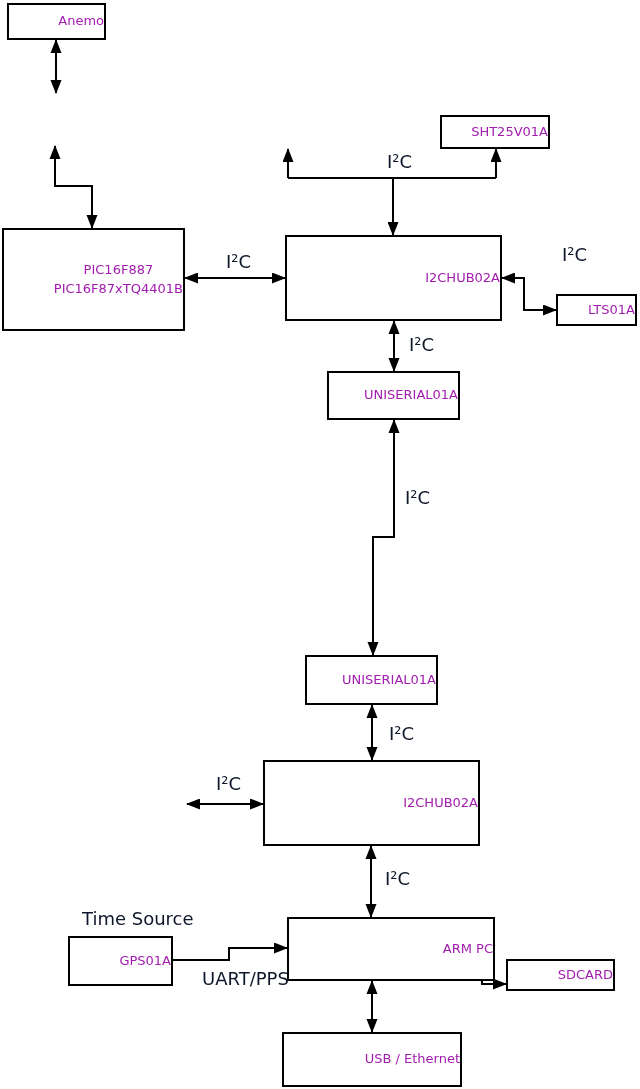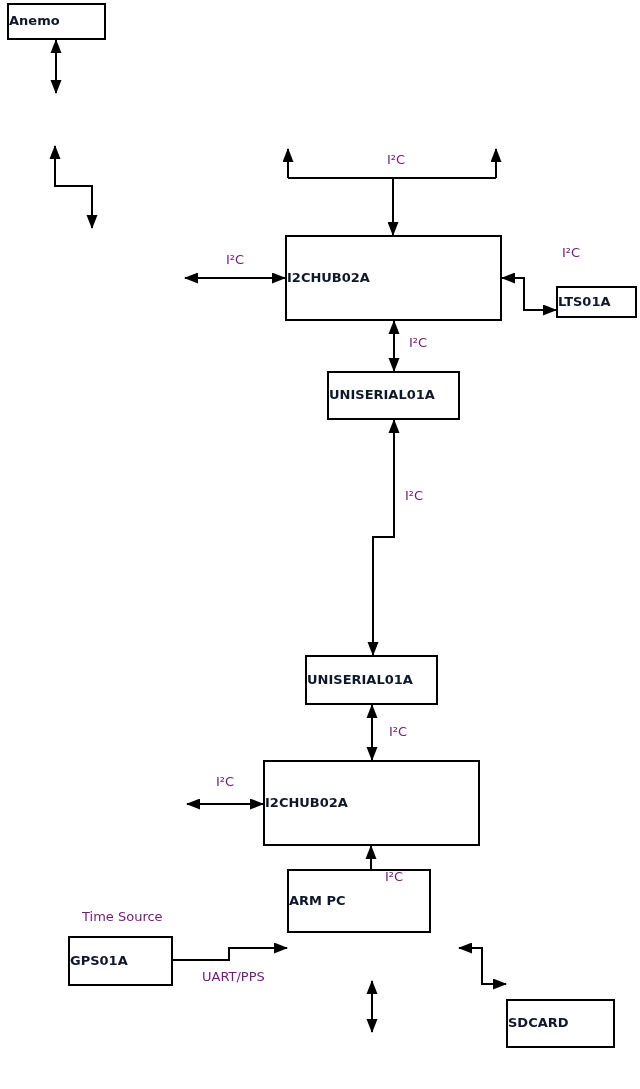--- a/index.html
+++ b/index.html
@@ -2,25 +2,25 @@
 <html><head>
 <meta charset="utf-8">
 <style>
   html,body{margin:0;padding:0;background:#ffffff;}
   body{width:640px;height:1089px;font-family:"DejaVu Sans","Liberation Sans",sans-serif;color:#000;}
   .canvas{position:relative;width:640px;height:1089px;background:#ffffff;overflow:hidden;}
   svg.wires{position:absolute;left:0;top:0;}
   .node{
     position:absolute;box-sizing:border-box;
     border:2px solid #000;background:#ffffff;
-    display:flex;align-items:center;justify-content:flex-start;
-    text-align:center;font-size:13px;color:#0f172a;font-weight:bold;
+    display:flex;align-items:center;justify-content:flex-end;
+    text-align:center;font-size:13px;color:#a21caf;
   }
   .node span{white-space:pre-line;line-height:1.4;}
-  .lbl{position:absolute;font-size:13px;line-height:1;color:#701a75;white-space:nowrap;}
+  .lbl{position:absolute;font-size:18px;line-height:1;color:#0f172a;white-space:nowrap;}
 </style>
 </head>
 <body>
 
 <div class="canvas">
 
   <svg class="wires" width="640" height="1089" viewBox="0 0 640 1089">
     <defs>
       <marker id="mE" markerUnits="userSpaceOnUse" markerWidth="16" markerHeight="12" refX="13" refY="5.5" orient="auto">
         <path d="M0,0 L14,5.5 L0,11 Z" fill="#000"></path>
@@ -47,56 +47,66 @@
       <path d="M459,948 L482,948 L482,984 L506,984" marker-start="url(#mS)" marker-end="url(#mE)"></path>
       <path d="M372,981 L372,1032" marker-start="url(#mS)" marker-end="url(#mE)"></path>
     </g>
   </svg>
 
   <div class="node" style="left:7px;top:3px;width:99px;height:37px">
     <span>Anemo</span>
   </div>
 
 
+  <div class="node" style="left:2px;top:228px;width:183px;height:103px">
+    <span>PIC16F887
+PIC16F87xTQ4401B</span>
+  </div>
 
 
+  <div class="node" style="left:440px;top:115px;width:110px;height:34px">
+    <span>SHT25V01A</span>
+  </div>
 
   <div class="node" style="left:285px;top:235px;width:217px;height:86px">
     <span>I2CHUB02A</span>
   </div>
 
-  <div class="node" style="left:556px;top:286px;width:81px;height:32px">
+  <div class="node" style="left:556px;top:294px;width:81px;height:32px">
     <span>LTS01A</span>
   </div>
 
   <div class="node" style="left:327px;top:371px;width:133px;height:49px">
     <span>UNISERIAL01A</span>
   </div>
 
   <div class="node" style="left:305px;top:655px;width:133px;height:50px">
     <span>UNISERIAL01A</span>
   </div>
 
   <div class="node" style="left:263px;top:760px;width:217px;height:86px">
     <span>I2CHUB02A</span>
   </div>
 
 
   <div class="node" style="left:68px;top:936px;width:105px;height:50px">
     <span>GPS01A</span>
   </div>
 
-  <div class="node" style="left:287px;top:869px;width:144px;height:64px">
+  <div class="node" style="left:287px;top:917px;width:208px;height:64px">
     <span>ARM PC</span>
   </div>
 
-  <div class="node" style="left:506px;top:999px;width:109px;height:49px">
+  <div class="node" style="left:506px;top:959px;width:109px;height:32px">
     <span>SDCARD</span>
   </div>
 
+  <div class="node" style="left:282px;top:1032px;width:180px;height:55px">
+    <span>USB / Ethernet</span>
+  </div>
 
   <span class="lbl" style="left:387px;top:153px">I²C</span>
   <span class="lbl" style="left:226px;top:253px">I²C</span>
   <span class="lbl" style="left:562px;top:246px">I²C</span>
   <span class="lbl" style="left:409px;top:336px">I²C</span>
   <span class="lbl" style="left:405px;top:489px">I²C</span>
   <span class="lbl" style="left:389px;top:725px">I²C</span>
   <span class="lbl" style="left:216px;top:775px">I²C</span>
   <span class="lbl" style="left:385px;top:870px">I²C</span>
   <span class="lbl" style="left:82px;top:910px">Time Source</span>

